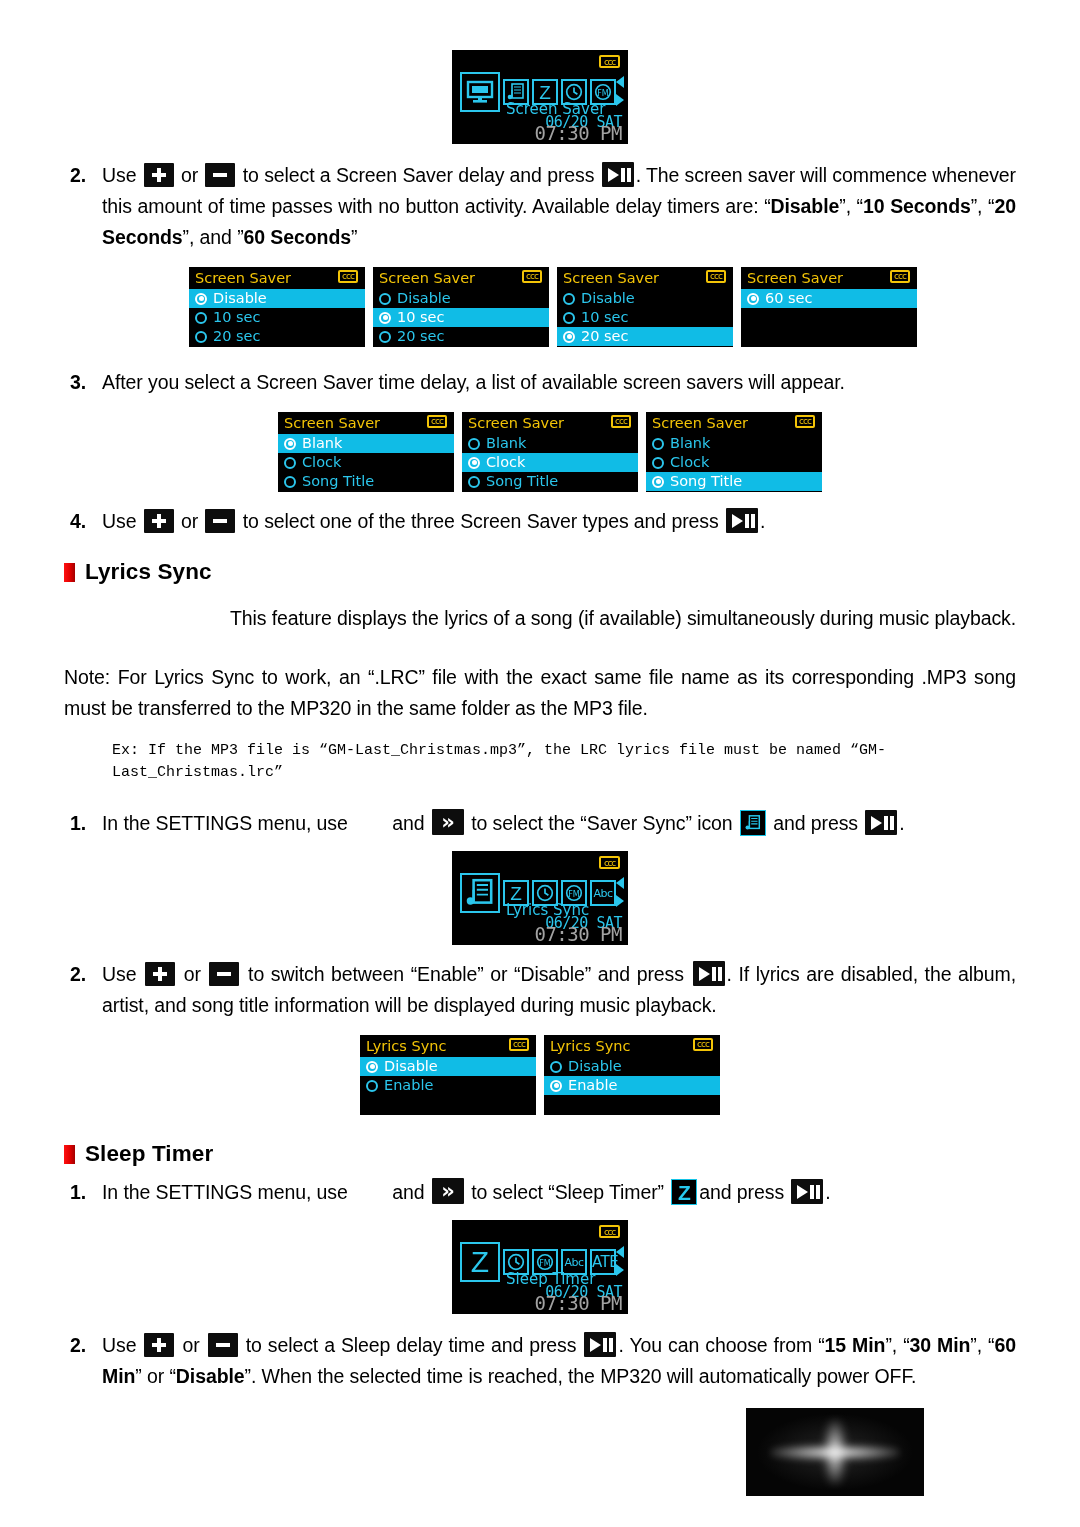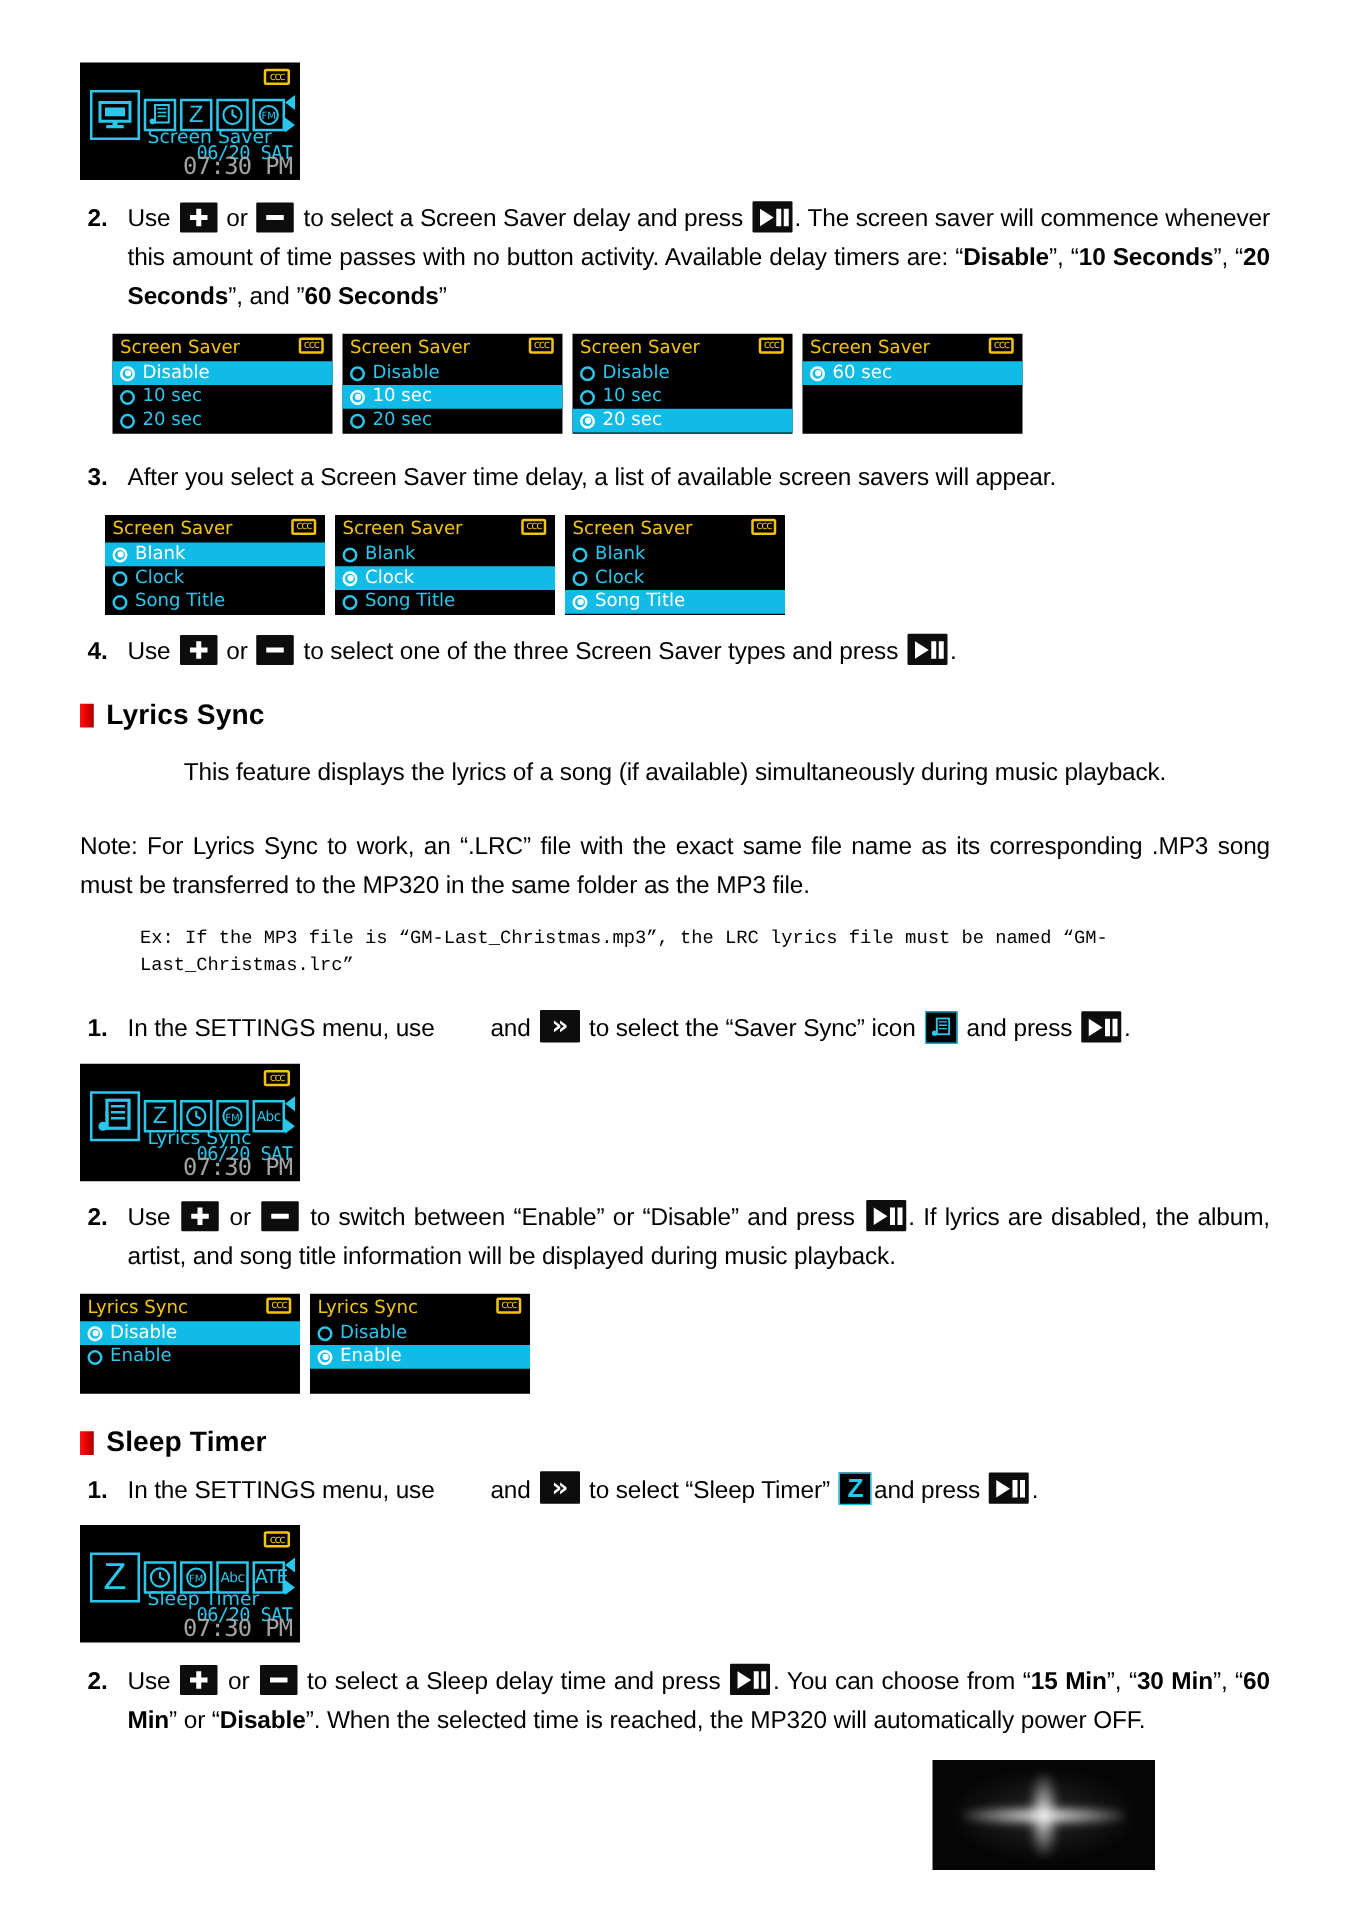--- a/index.html
+++ b/index.html
@@ -22,21 +22,21 @@
     padding: 0 64px;
   }
 
   
   .para {
     font-size: 19.5px;
     line-height: 31px;
     text-align: justify;
     letter-spacing: -0.1px;
   }
-  .para.nojust { text-align: center; }
+  .para.nojust { text-align: right; }
   b, .b { font-weight: bold; }
 
   
   .numitem {
     display: flex;
     align-items: flex-start;
     gap: 0;
     margin: 0;
   }
   .numitem .num {
@@ -338,20 +338,21 @@
     right: 6px; bottom: 0px;
     font-size: 19px;
     color: #a3a3a3;
     font-family: "DejaVu Sans Mono", monospace;
     white-space: nowrap;
     letter-spacing: -0.5px;
   }
 
   .screen-row {
     display: flex;
+    justify-content: center;
   }
 
   
   .photo {
     width: 178px;
     height: 88px;
     background: #050505;
     position: relative;
     overflow: hidden;
   }

